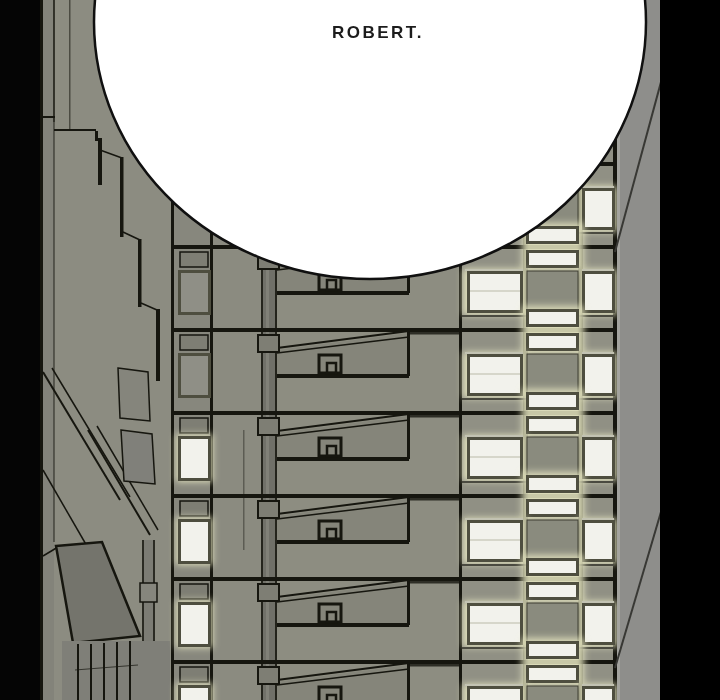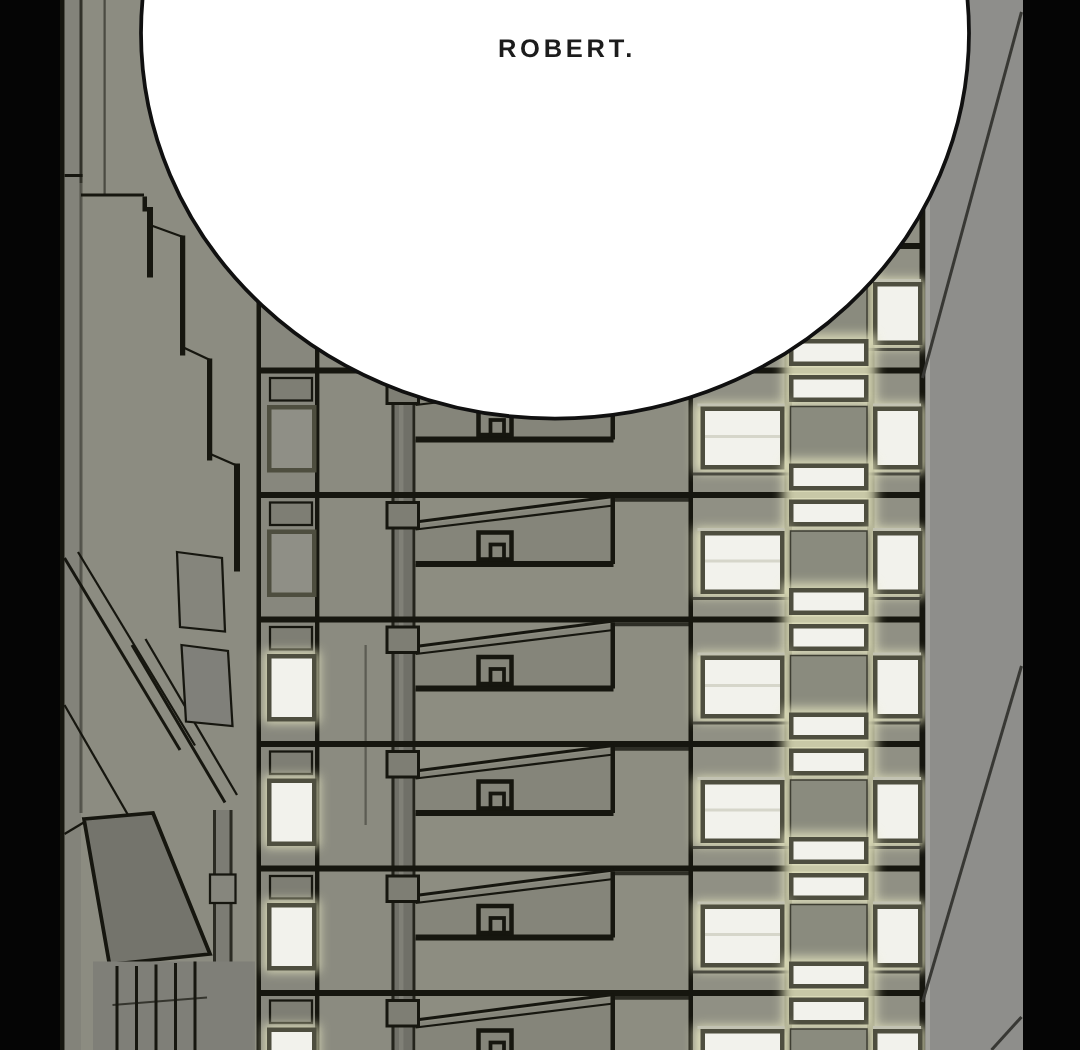--- a/index.html
+++ b/index.html
@@ -1,16 +1,16 @@
 <!DOCTYPE html>
 <html style="--black: #050505; --line: #16160f; --building: #8c8c81; --strip: #87877d; --wall: #8b8b80; --wedge-wall: #8d8d81; --facade: #909084; --side-wall: #8e8e8b; --frame: #4e4e3f; --lit: #f2f2ec; --glow: #e8e8c2; --unlit: #8a8b7e; --bubble: #ffffff; --bubble-outline: #101010; --text: #1c1c1c;"><head>
 <meta charset="utf-8">
 <style>
   html,body{margin:0;padding:0;background:#000;}
-  .panel{position:relative;width:720px;height:700px;overflow:hidden;background:var(--black,#050505);
+  .panel{position:relative;width:660px;height:700px;overflow:hidden;background:var(--black,#050505);
          font-family:"Liberation Sans", sans-serif;}
   svg{display:block}
   
   .f-black{fill:var(--black)}
   .f-line{fill:var(--line)}
   .f-bldg{fill:var(--building)}
   .f-strip{fill:var(--strip)}
   .f-wall{fill:var(--wall)}
   .f-wedgewall{fill:var(--wedge-wall)}
   .f-facade{fill:var(--facade)}

